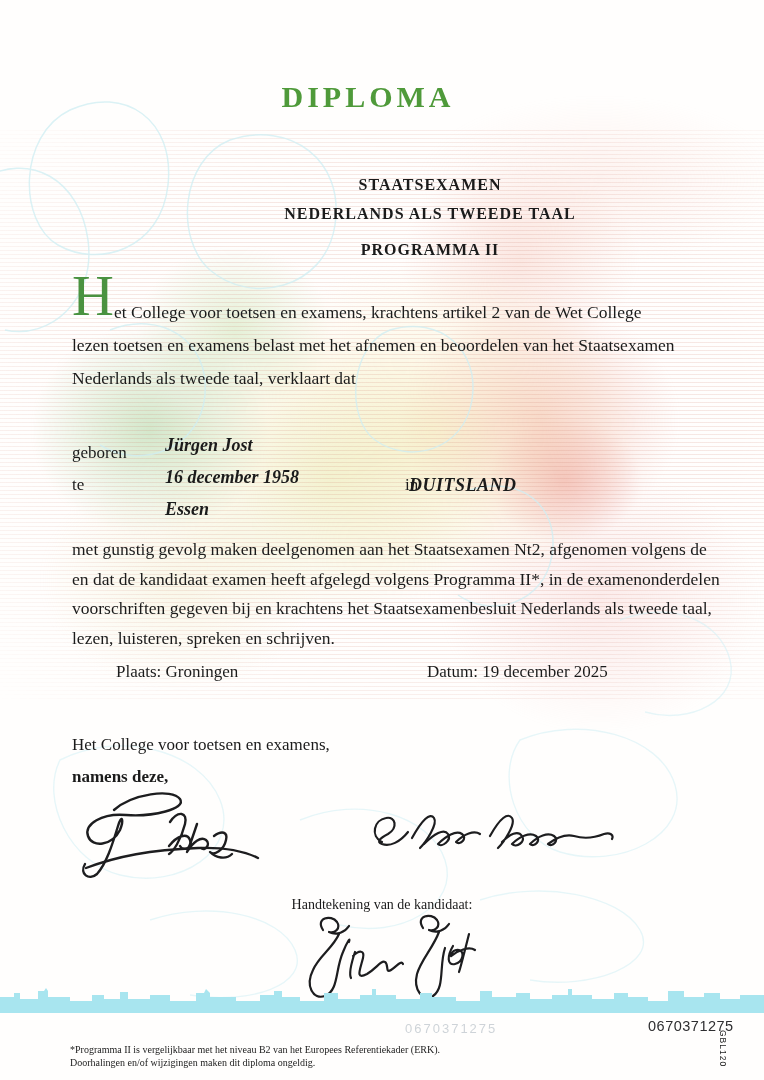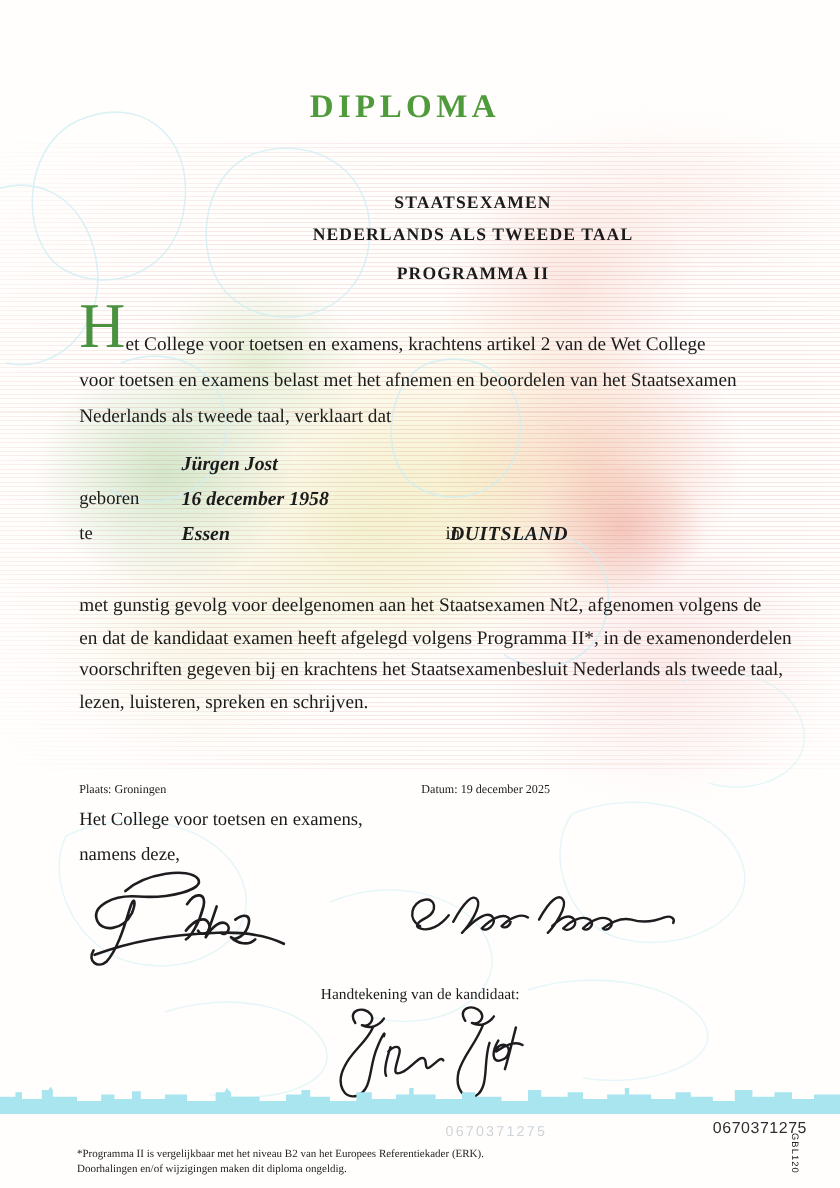--- a/index.html
+++ b/index.html
@@ -42,28 +42,28 @@
   .hline{left:0;width:764px;text-align:center;font-size:16px;font-weight:bold;letter-spacing:1px;padding-left:48px;}
   .h1{top:176px;} .h2{top:205px;} .h3{top:241px;}
   .intro{left:72px;top:296px;font-size:17.5px;line-height:33px;}
   .intro .line1{padding-left:42px;}
   .drop-cap{
     position:absolute;left:72px;top:270px;font-size:58px;line-height:52px;
     font-weight:normal;color:#4a9240;
   }
   .cand-row{font-size:17px;line-height:22px;}
   .cand-label{position:absolute;left:72px;}
-  .cand-value{position:absolute;left:165px;font-size:18px;font-weight:bold;font-style:italic;}
+  .cand-value{position:absolute;left:165px;font-size:18px;font-weight:bold;font-style:italic;margin-top:24px;}
   .in-label{position:absolute;left:405px;}
   .in-value{position:absolute;left:409px;font-size:18px;font-weight:bold;font-style:italic;letter-spacing:.5px;}
   .statement{left:72px;top:535px;font-size:17.5px;line-height:29.5px;}
-  .pd-row{top:712px;font-size:11px;}
+  .pd-row{top:662px;font-size:17px;margin-left:44px;}
   .plaats{left:72px;} .datum{left:383px;}
   .college1{left:72px;top:735px;font-size:17px;}
-  .college2{left:72px;top:767px;font-size:17px;}
+  .college2{left:72px;top:767px;font-size:17px;font-weight:bold;}
   .sig{position:absolute;}
   .sig path{fill:none;stroke:#1d1d1f;stroke-linecap:round;stroke-linejoin:round;}
   .handtekening-label{left:0;top:897px;width:764px;text-align:center;font-size:14px;}
   .footnote{left:70px;top:1016px;font-size:10px;line-height:12.5px;color:#222;margin-top:28px;}
   .serial{
     left:648px;top:1018px;font-family:"Liberation Sans","DejaVu Sans",sans-serif;
     font-size:14.5px;letter-spacing:.5px;color:#2e2e30;
   }
   .ghost-serial{
     left:405px;top:1021px;font-family:"Liberation Sans","DejaVu Sans",sans-serif;
@@ -102,40 +102,40 @@
   </svg>
 
   <div class="abs doc-title">DIPLOMA</div>
   <div class="abs hline h1">STAATSEXAMEN</div>
   <div class="abs hline h2">NEDERLANDS ALS TWEEDE TAAL</div>
   <div class="abs hline h3">PROGRAMMA II</div>
 
   <div class="drop-cap">H</div>
   <div class="abs intro">
     <div class="line1">et College voor toetsen en examens, krachtens artikel 2 van de Wet College</div>
-    <div>voor toetsen en examens belast met het afnemen en beoordelen van het Staatsexamen</div>
+    <div>lezen toetsen en examens belast met het afnemen en beoordelen van het Staatsexamen</div>
     <div>Nederlands als tweede taal, verklaart dat</div>
   </div>
 
   <div class="abs cand-row" style="top:410px">
     <span class="cand-value">Jürgen Jost</span>
   </div>
   <div class="abs cand-row" style="top:442px">
     <span class="cand-label">geboren</span>
     <span class="cand-value">16 december 1958</span>
   </div>
   <div class="abs cand-row" style="top:474px">
     <span class="cand-label">te</span>
     <span class="cand-value">Essen</span>
     <span class="in-label">in</span>
     <span class="in-value">DUITSLAND</span>
   </div>
 
   <div class="abs statement">
-    <div>met gunstig gevolg voor deelgenomen aan het Staatsexamen Nt2, afgenomen volgens de</div>
+    <div>met gunstig gevolg maken deelgenomen aan het Staatsexamen Nt2, afgenomen volgens de</div>
     <div>en dat de kandidaat examen heeft afgelegd volgens Programma II*, in de examenonderdelen</div>
     <div>voorschriften gegeven bij en krachtens het Staatsexamenbesluit Nederlands als tweede taal,</div>
     <div>lezen, luisteren, spreken en schrijven.</div>
   </div>
 
   <div class="abs pd-row plaats">
     <span>Plaats:</span>
     <span>Groningen</span>
   </div>
   <div class="abs pd-row datum">

